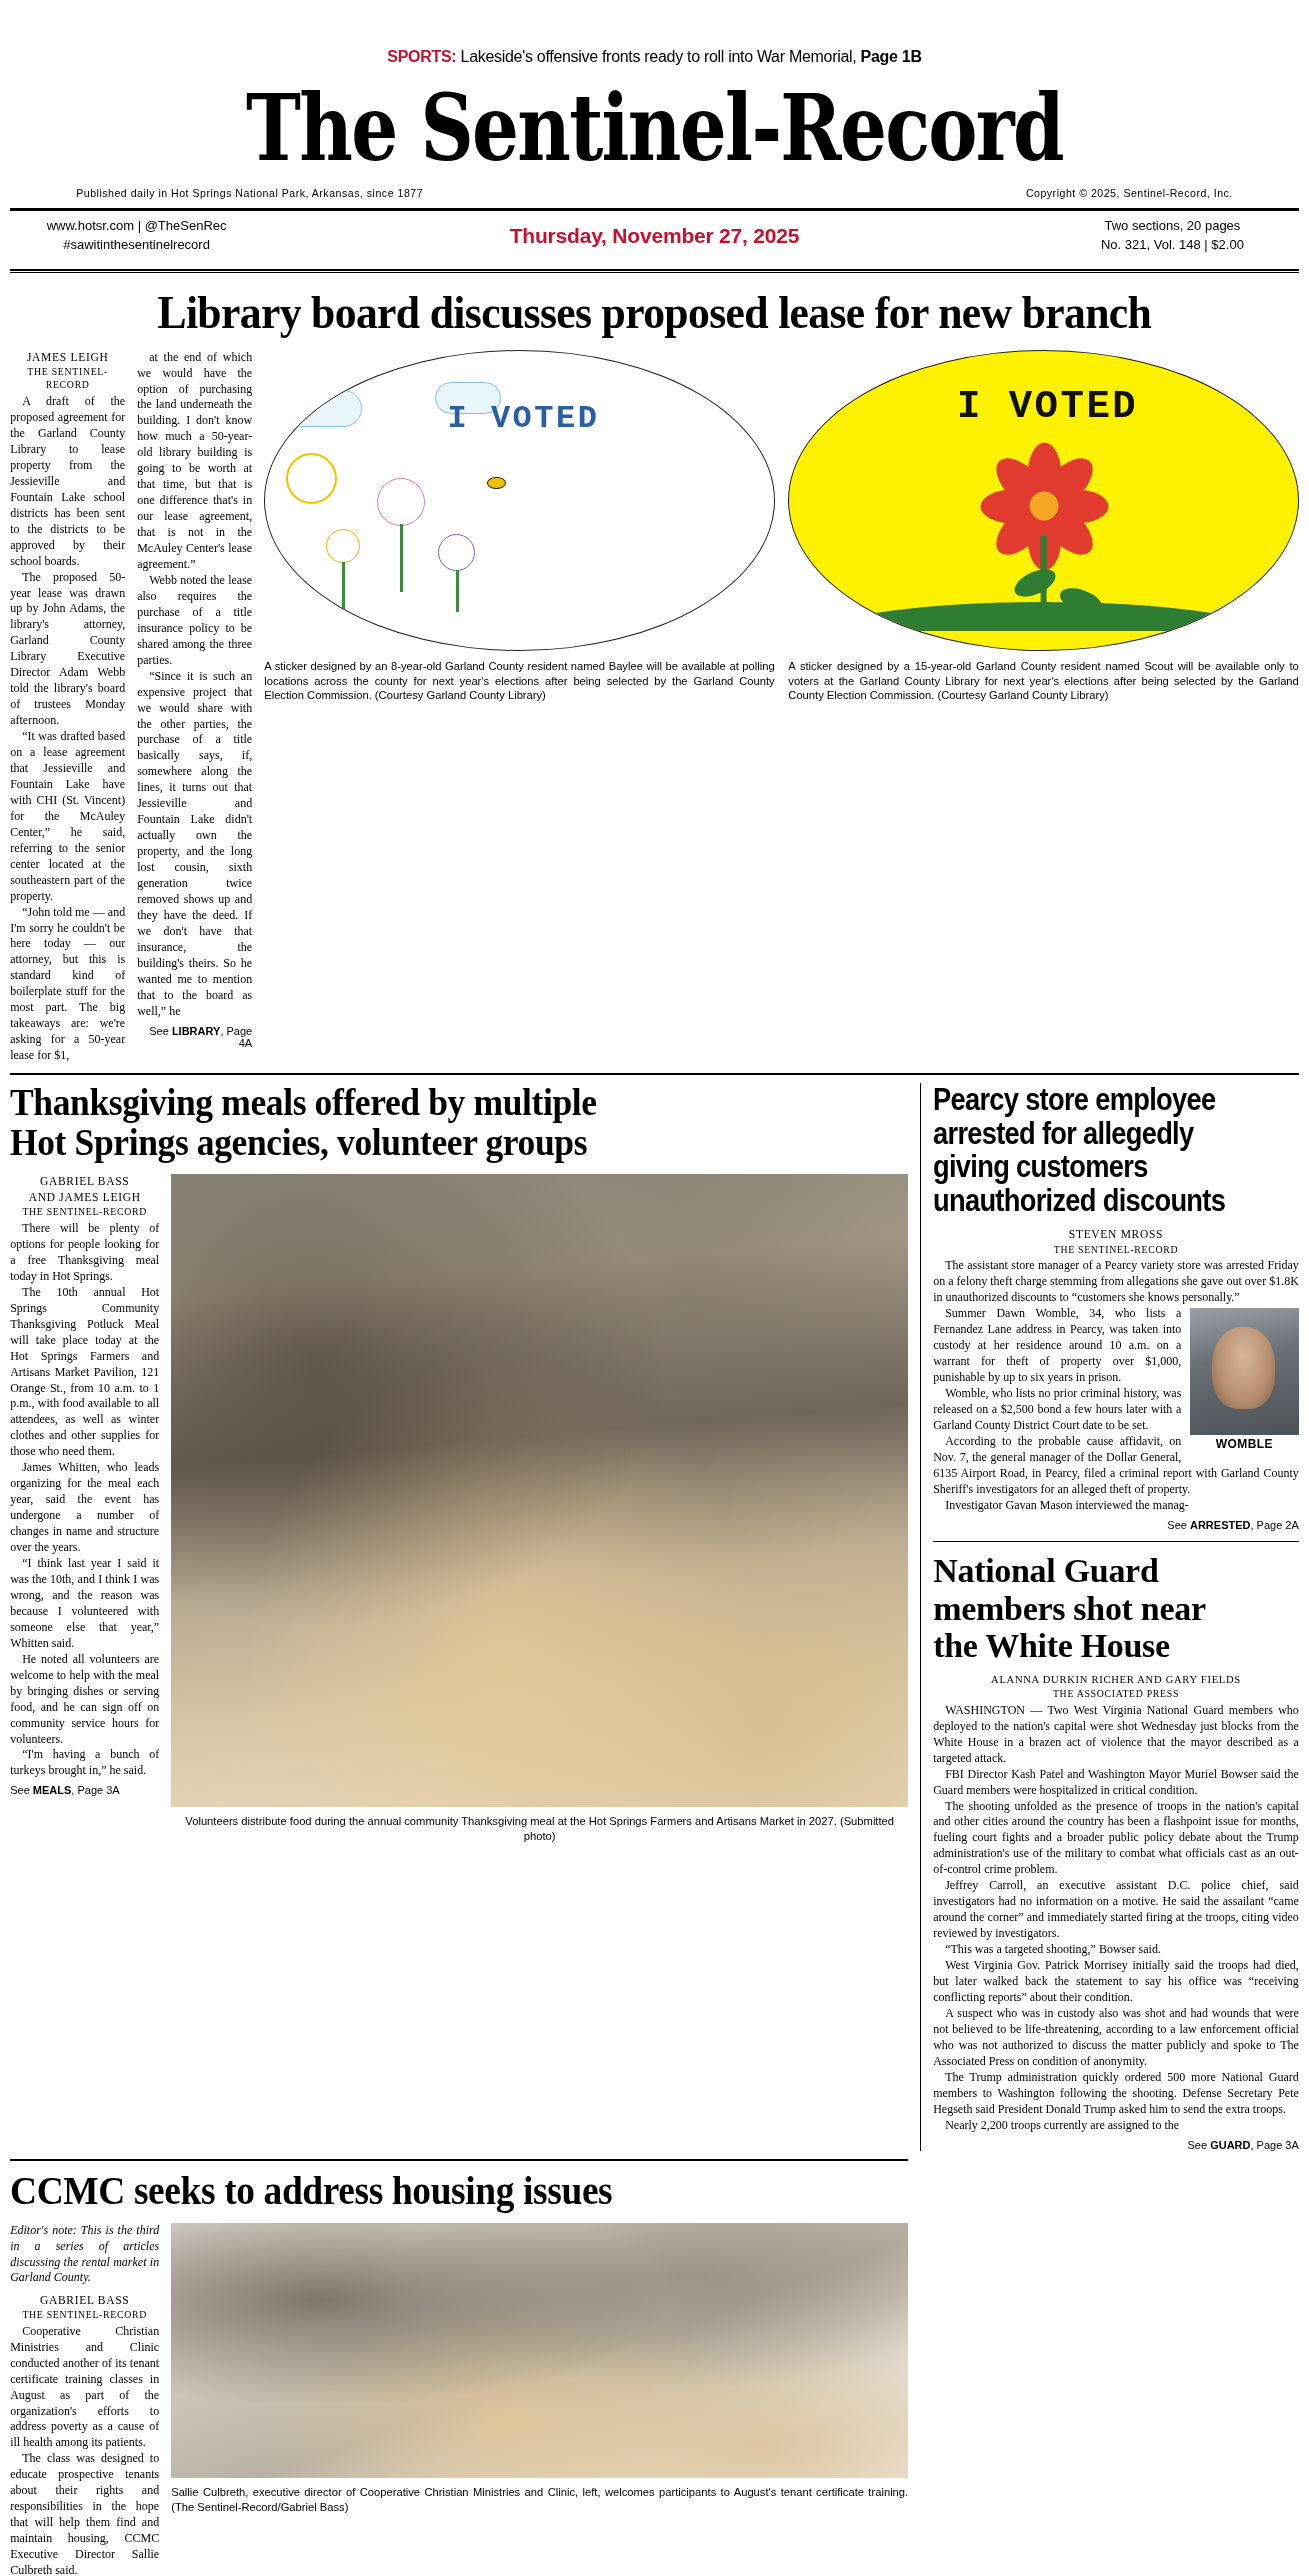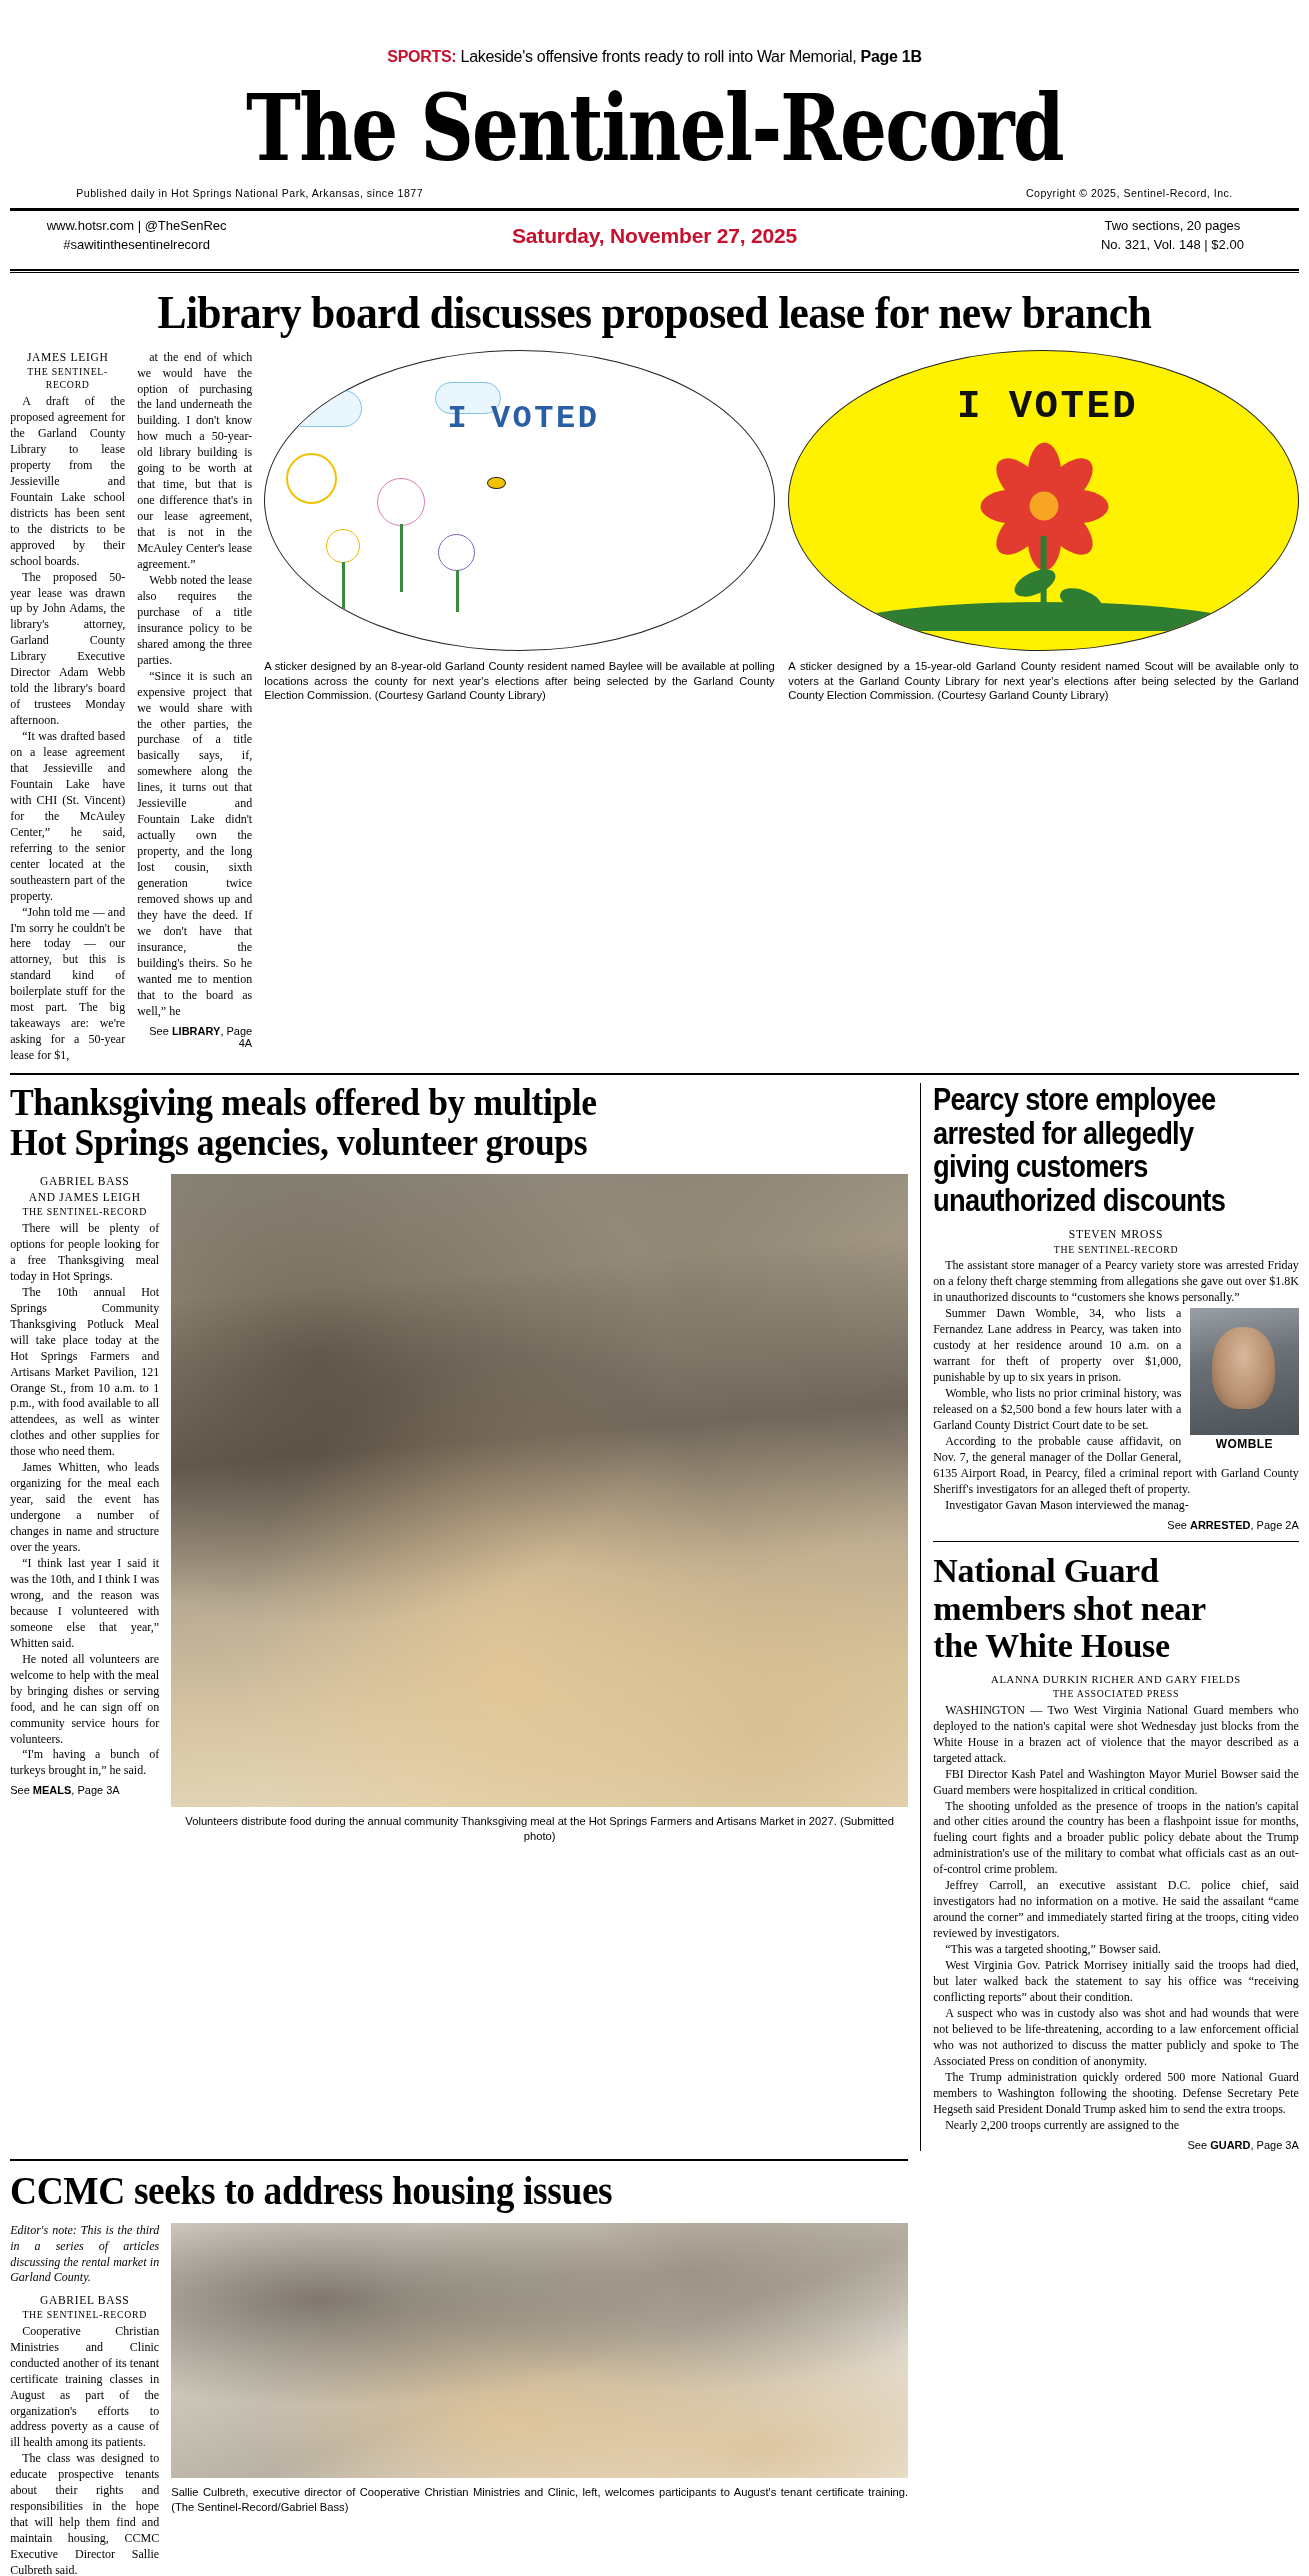--- a/index.html
+++ b/index.html
@@ -261,21 +261,21 @@
       <span>Copyright © 2025, Sentinel-Record, Inc.</span>
     </div>
   </div>
   <div class="rule-double"></div>
 
   <div class="infobar">
     <div class="left">
       <div>www.hotsr.com | @TheSenRec</div>
       <div>#sawitinthesentinelrecord</div>
     </div>
-    <div class="center">Saturday, November 27, 2025</div>
+    <div class="center">Thursday, November 27, 2025</div>
     <div class="right">
       <div>Two sections, 20 pages</div>
       <div>No. 321, Vol. 148 | $2.00</div>
     </div>
   </div>
   <div class="rule-double"></div>
 
   <div class="lead-head">Library board discusses proposed lease for new branch</div>
 
   <div class="lead-wrap">

